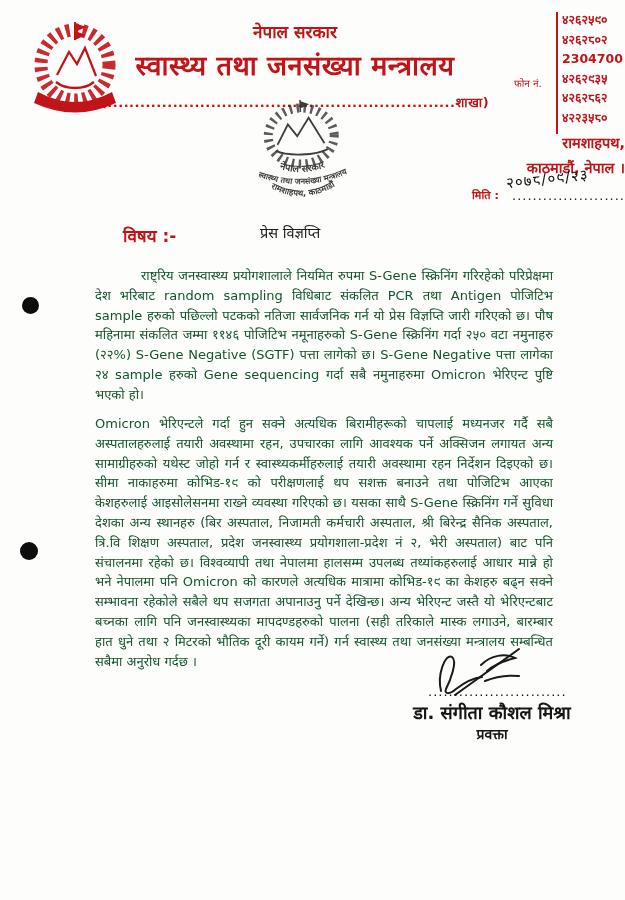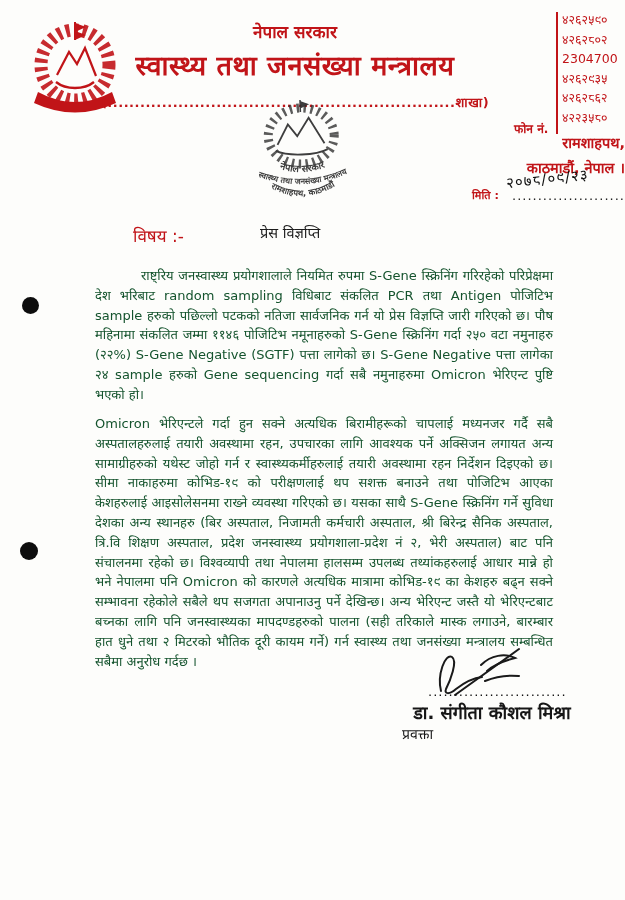--- a/index.html
+++ b/index.html
@@ -15,45 +15,45 @@
   }
   .red{color:#c11418;}
   .abs{position:absolute;}
 
   
   .hdr-center{left:95px;top:20px;width:400px;text-align:center;}
   .gov-title{font-size:17px;font-weight:bold;}
   .ministry-title{font-size:27px;font-weight:bold;margin-top:3px;letter-spacing:0.5px;}
   .branch-line{font-size:13px;font-weight:bold;margin-top:10px;letter-spacing:0.5px;}
 
-  .phone-label{left:514px;top:76px;font-size:12px;font-weight:bold;margin-top:44px;}
+  .phone-label{left:514px;top:76px;font-size:10px;font-weight:normal;}
   .phone-rule{left:556px;top:12px;width:2px;height:122px;background:#c11418;}
-  .phone-col{left:562px;top:10px;width:62px;font-size:12.5px;font-weight:normal;line-height:19.5px;white-space:nowrap;}
+  .phone-col{left:562px;top:10px;width:62px;font-size:12.5px;font-weight:bold;line-height:19.5px;white-space:nowrap;}
 
   .ref-col{left:20px;top:134px;font-size:13.5px;font-weight:bold;line-height:26px;}
 
   .addr-block{left:460px;top:131px;width:165px;text-align:right;font-size:14.5px;font-weight:bold;line-height:25px;}
   .date-label{left:472px;top:187px;font-size:11px;font-weight:bold;}
   .date-dots{left:512px;top:188px;font-size:13px;color:#222;letter-spacing:1px;}
   .date-hand{left:506px;top:168px;font-size:15px;color:#111;transform:rotate(-6deg);letter-spacing:1px;}
 
   
-  .subject-label{left:133px;top:224px;font-size:17px;font-weight:normal;}
+  .subject-label{left:123px;top:224px;font-size:17px;font-weight:bold;}
   .subject-value{left:260px;top:222px;font-size:14.5px;font-weight:normal;color:#1b1b1b;}
 
   
   .para{left:95px;width:458px;font-size:13px;line-height:19.8px;text-align:justify;color:#14532d;}
   .para1{top:266px;text-indent:46px;}
   .para2{top:414px;}
 
   
   .sig-art{left:425px;top:645px;}
   .sig-dots{left:428px;top:684px;font-size:13px;letter-spacing:1px;color:#111;}
   .sig-name{left:402px;top:700px;width:180px;text-align:center;font-size:18px;font-weight:bold;color:#161616;}
-  .sig-title{left:402px;top:724px;width:180px;text-align:left;font-size:14px;font-weight:normal;color:#161616;}
+  .sig-title{left:402px;top:724px;width:180px;text-align:center;font-size:14px;font-weight:bold;color:#161616;}
 
   
   .punch{background:#0d0d0d;border-radius:50%;}
   .punch1{left:22px;top:297px;width:17px;height:17px;}
   .punch2{left:20px;top:542px;width:18px;height:18px;}
 
   .stamp-wrap{left:226px;top:96px;transform:rotate(-2deg);opacity:.92;}
   .emblem-wrap{left:26px;top:20px;}
 </style>
 </head>

